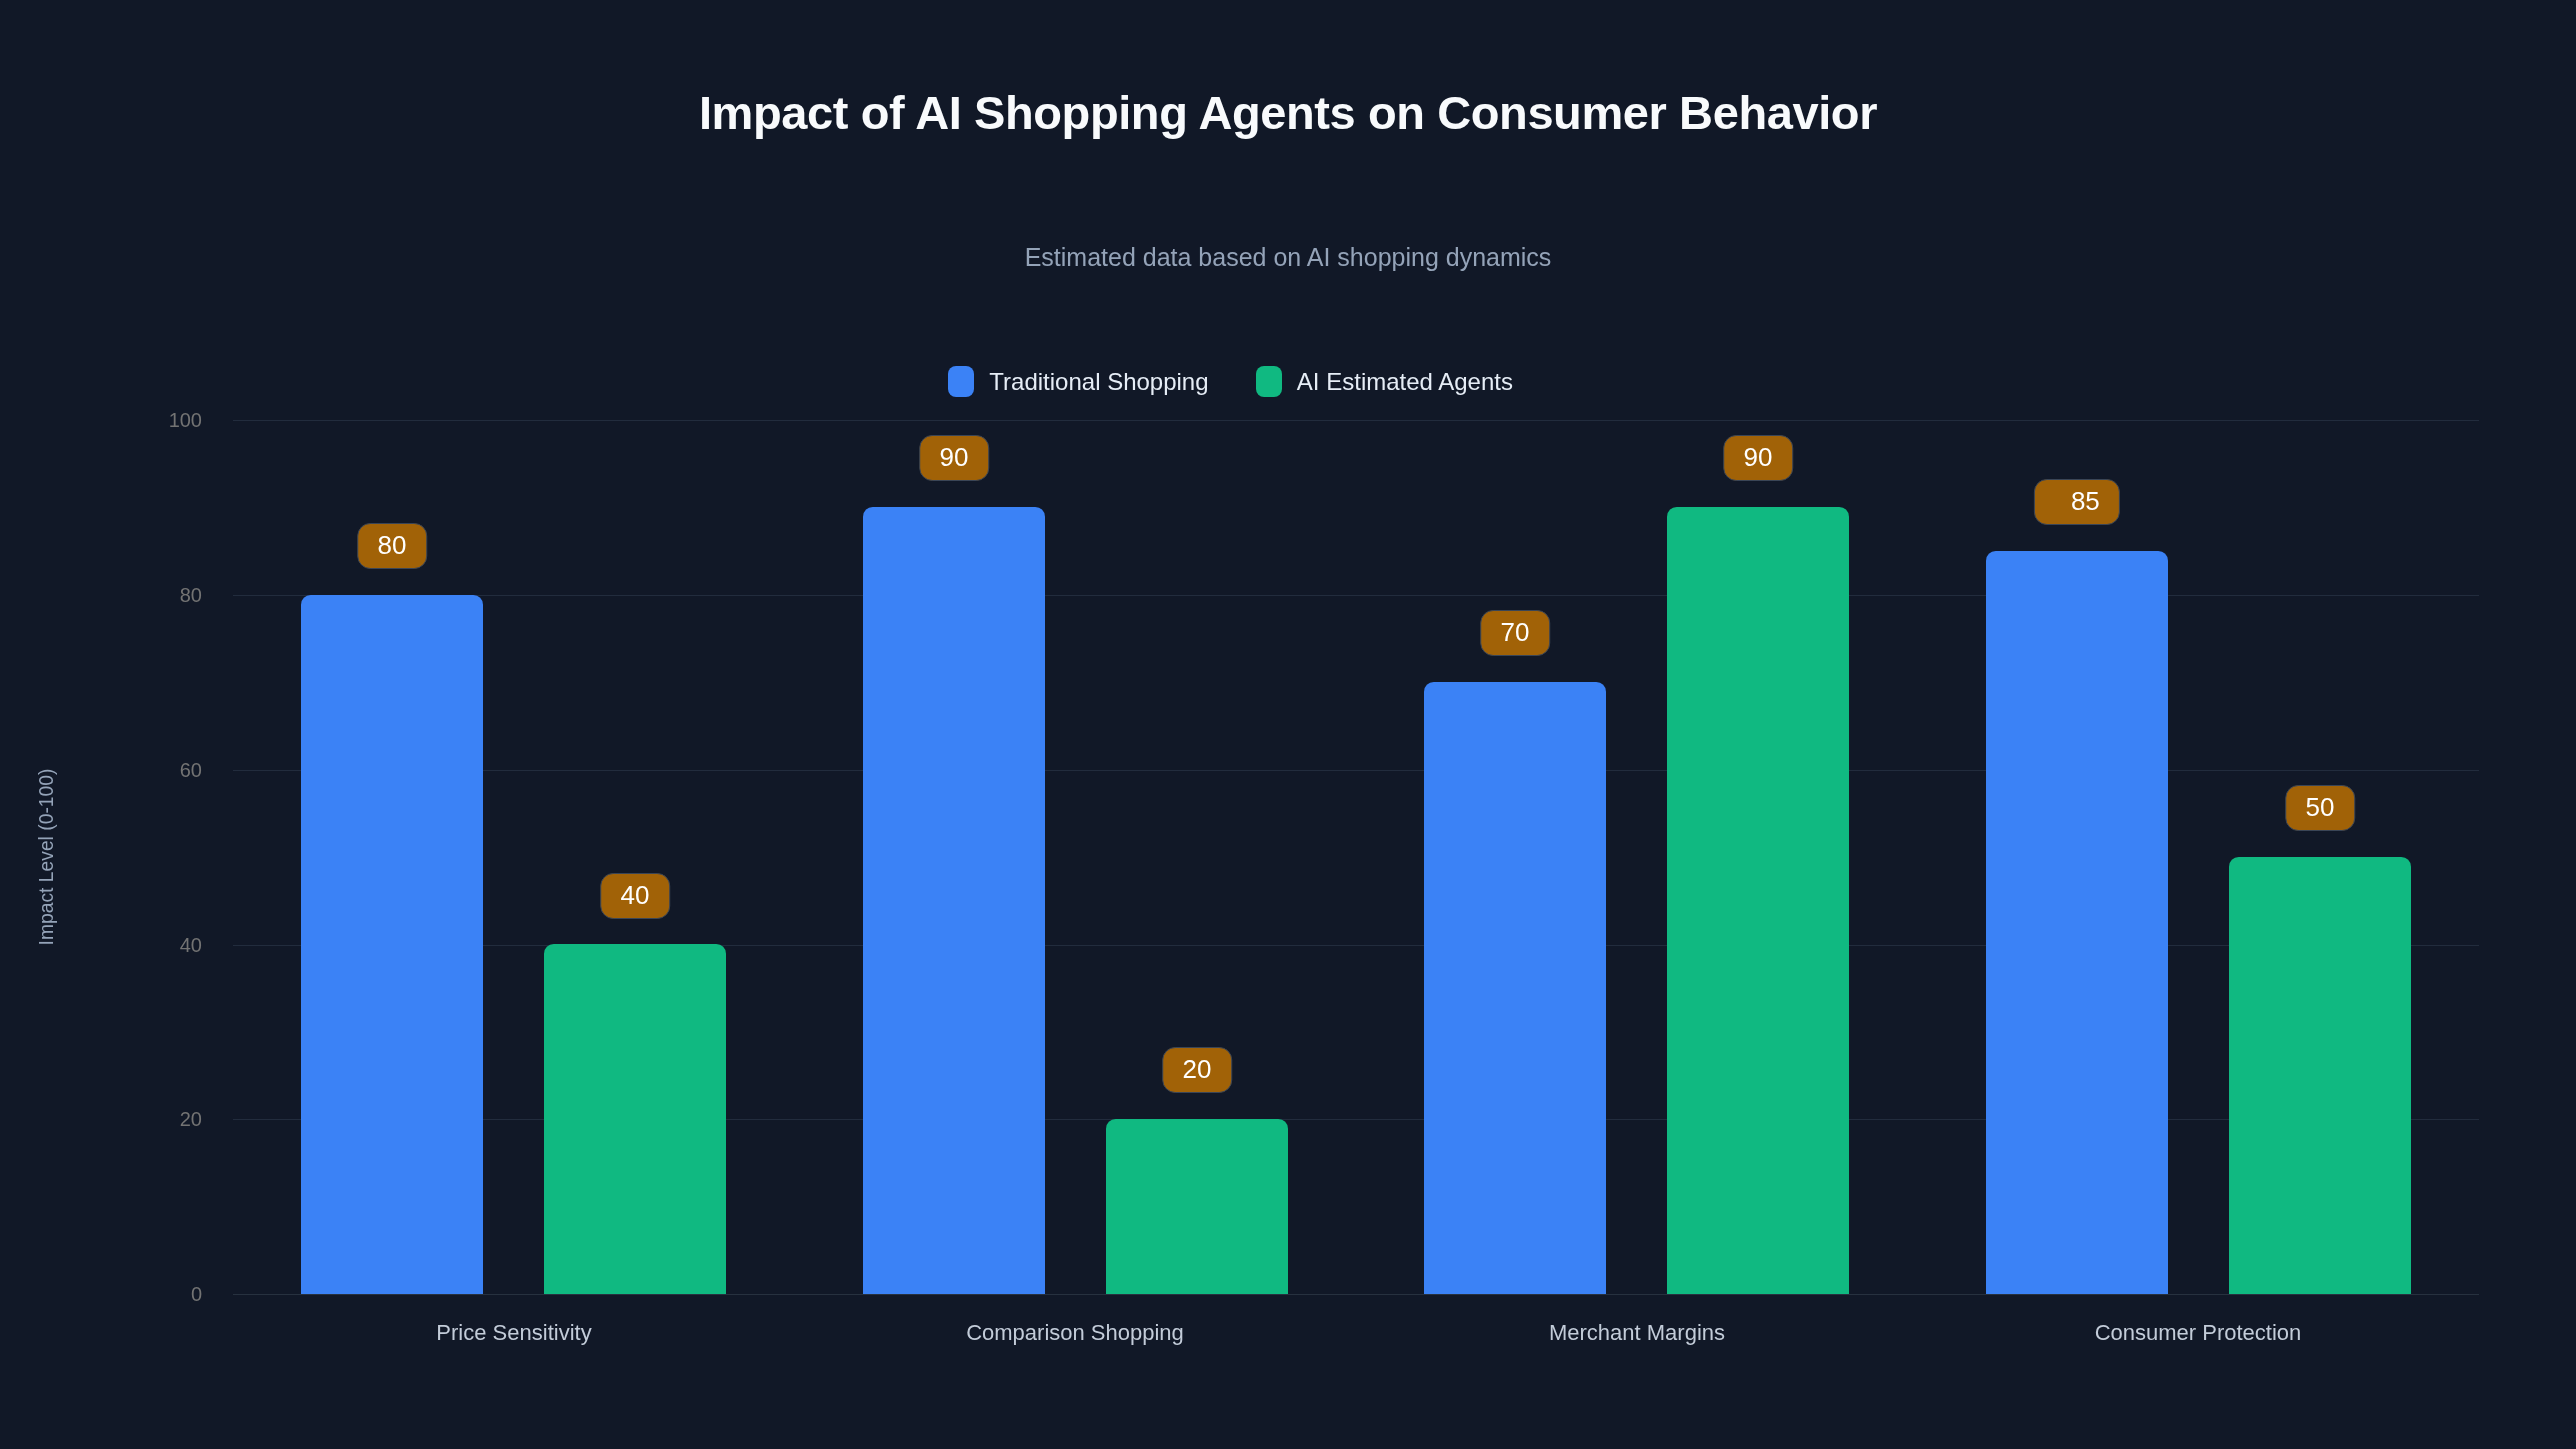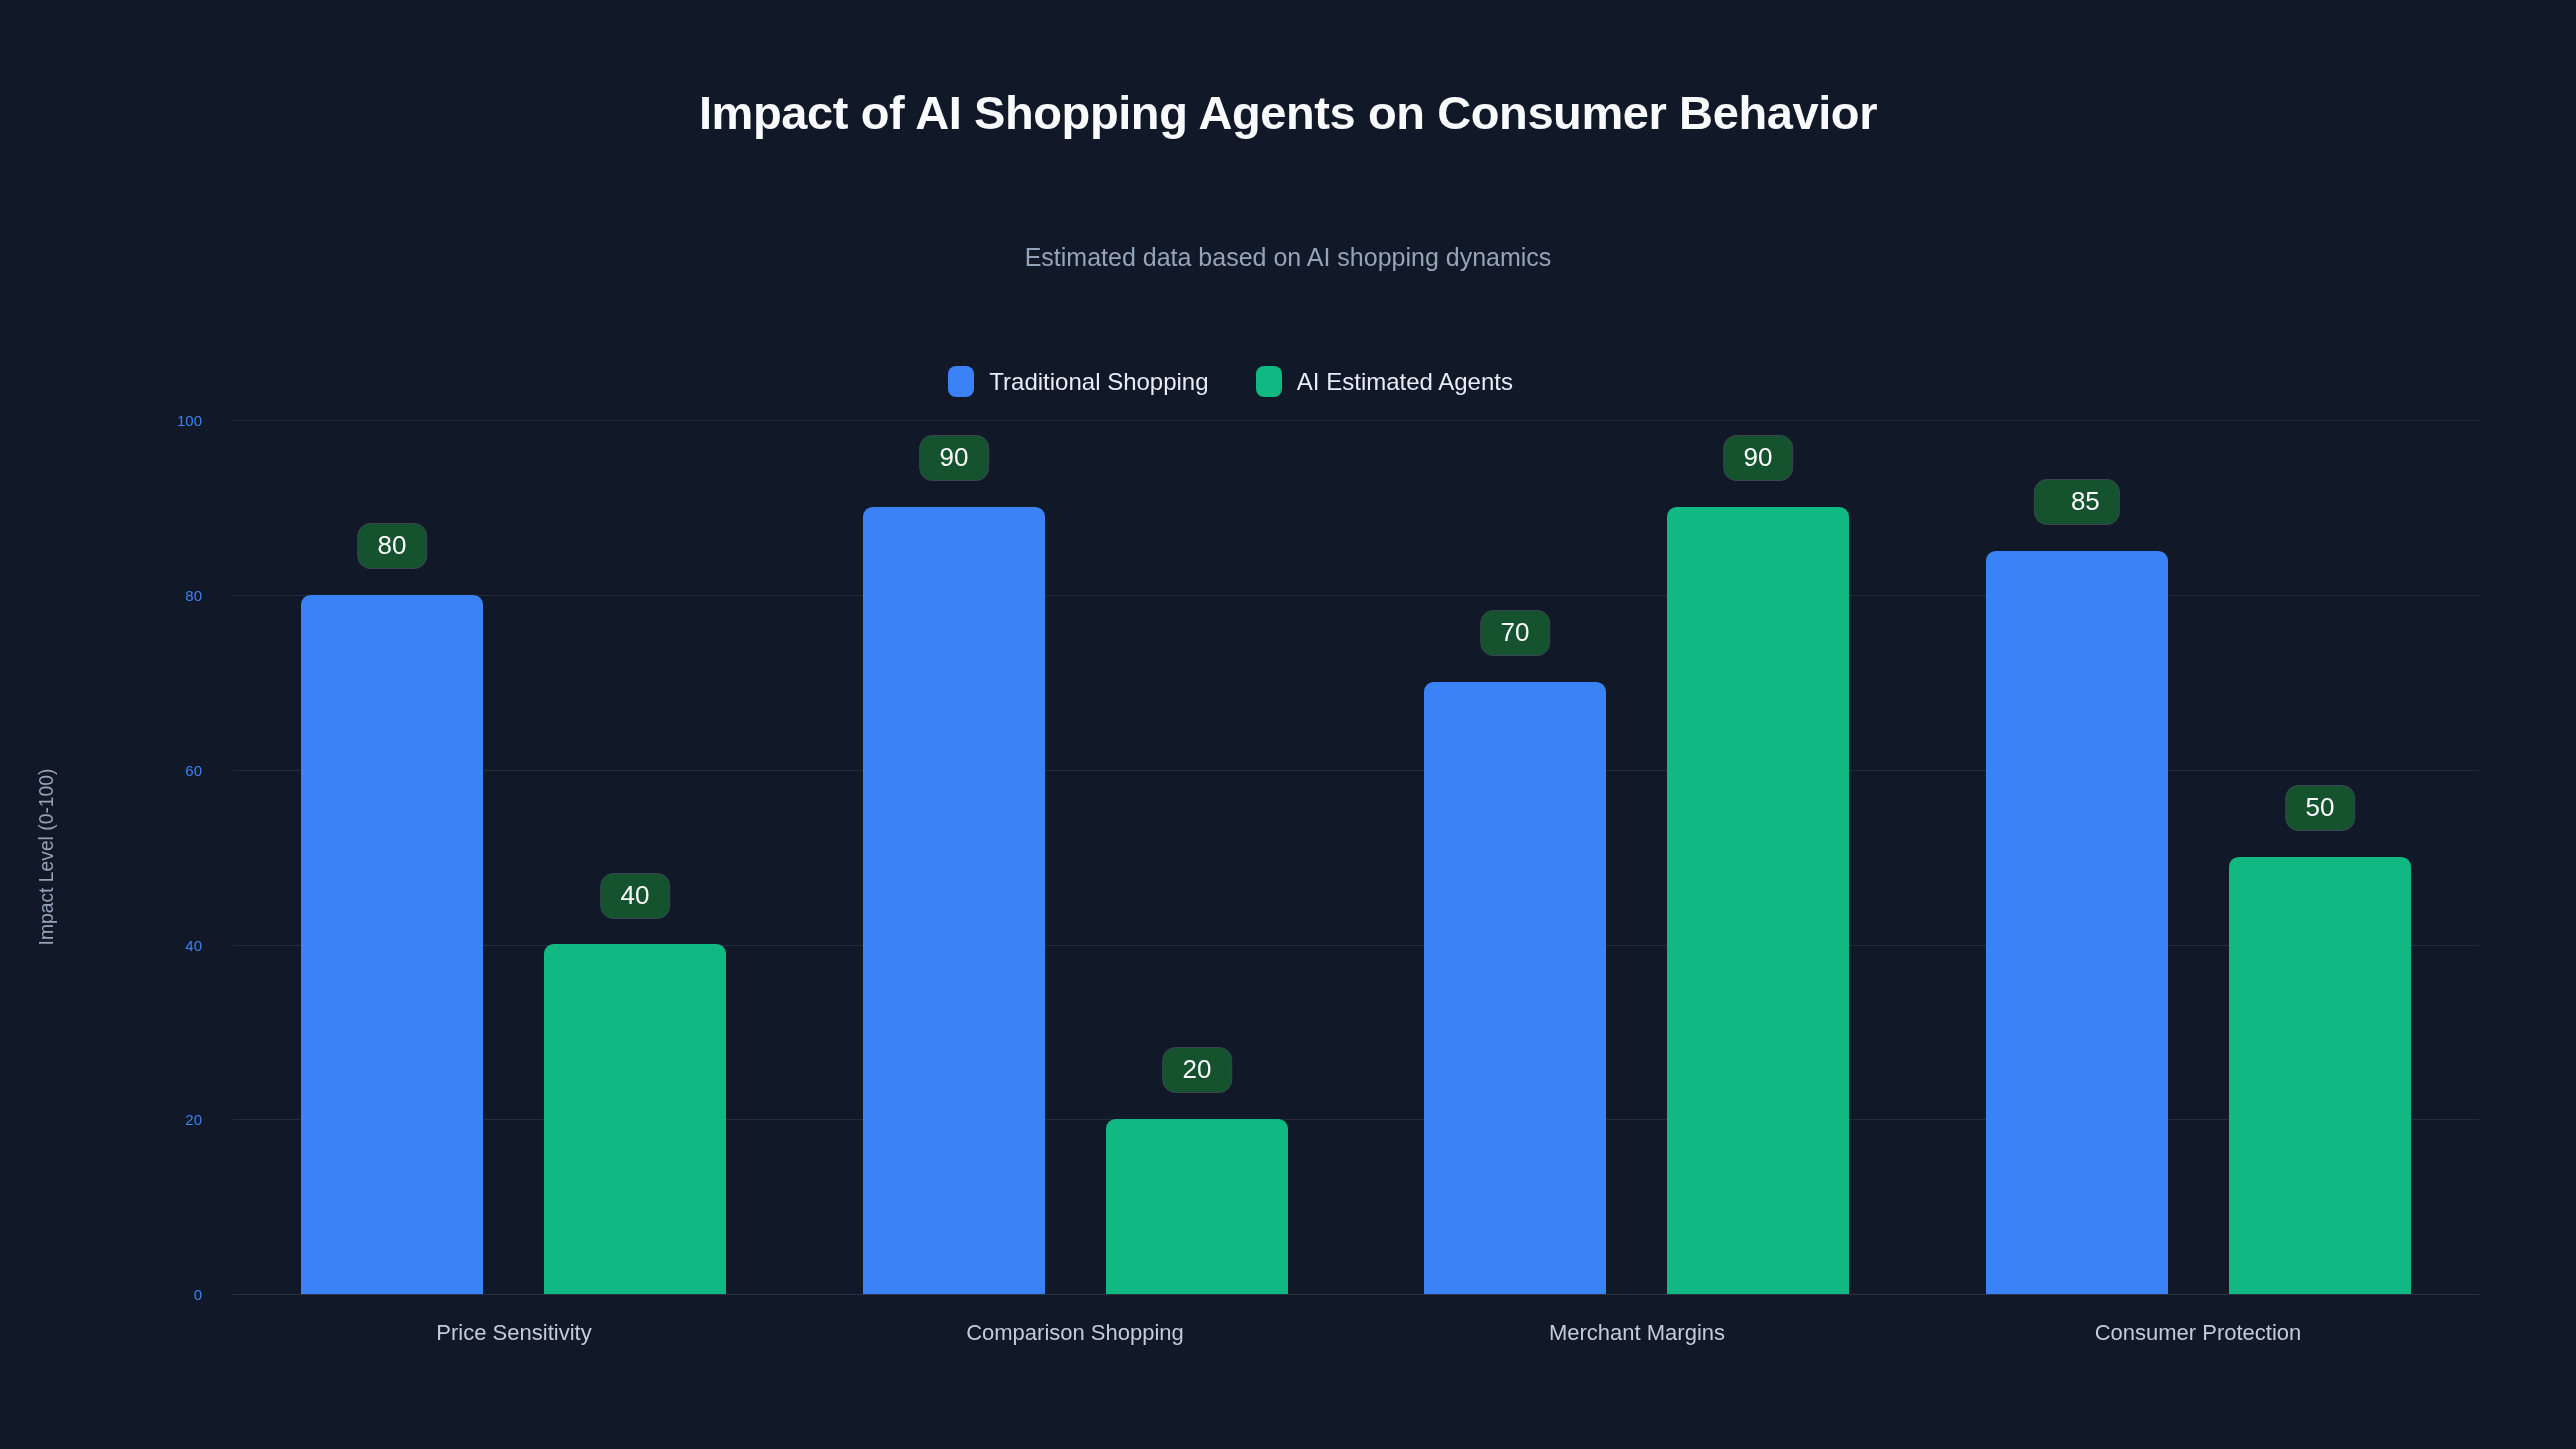--- a/index.html
+++ b/index.html
@@ -99,22 +99,22 @@
     left: 0;
     top: 420px;
     width: 233px;
     height: 874px;
   }
 
   .y-tick {
     position: absolute;
     right: 31px;
     transform: translateY(-50%);
-    font-size: 15px;
-    color: #3b82f6;
+    font-size: 20px;
+    color: #737373;
     text-align: right;
     white-space: nowrap;
   }
 
   #y-axis-title {
     position: absolute;
     left: 47px;
     top: 857px;
     transform: translate(-50%, -50%) rotate(-90deg);
     transform-origin: center center;
@@ -126,21 +126,21 @@
   
   .bar {
     position: absolute;
     bottom: 0;
     border-radius: 9.7px 9.7px 0 0;
   }
 
   .value-chip {
     position: absolute;
     transform: translateX(-50%);
-    background: #14532d;
+    background: #a16207;
     border: 0.8px solid #3a4556;
     border-radius: 13px;
     padding: 8px 19.3px 9.7px;
     font-size: 26px;
     color: #ffffff;
     line-height: 1;
     white-space: nowrap;
   }
 
   

